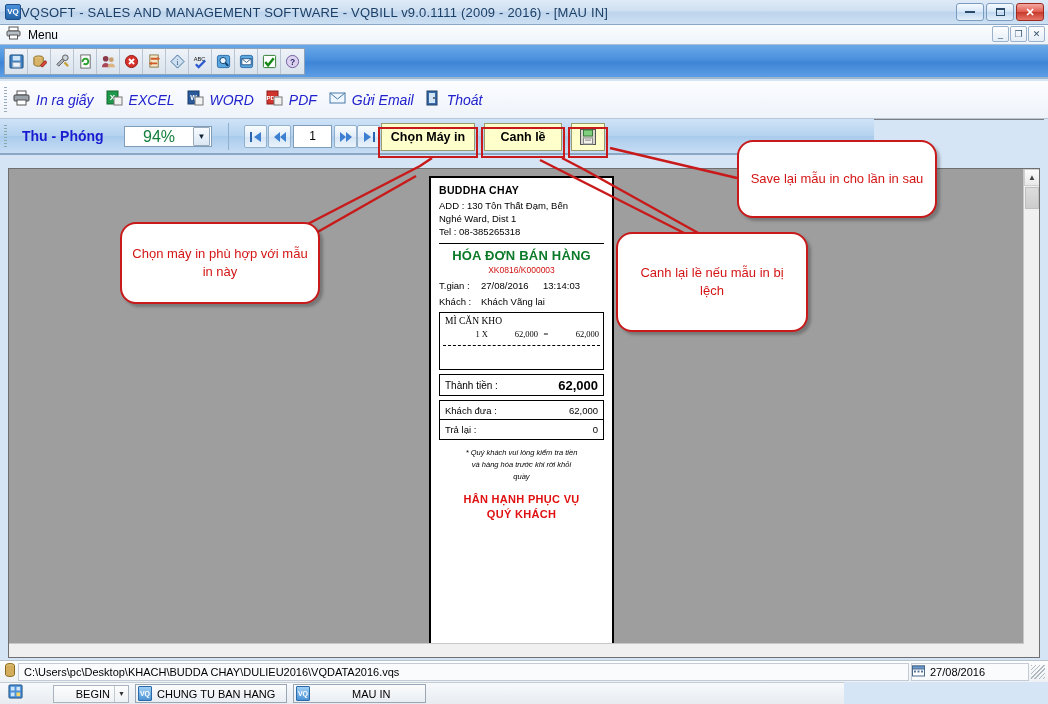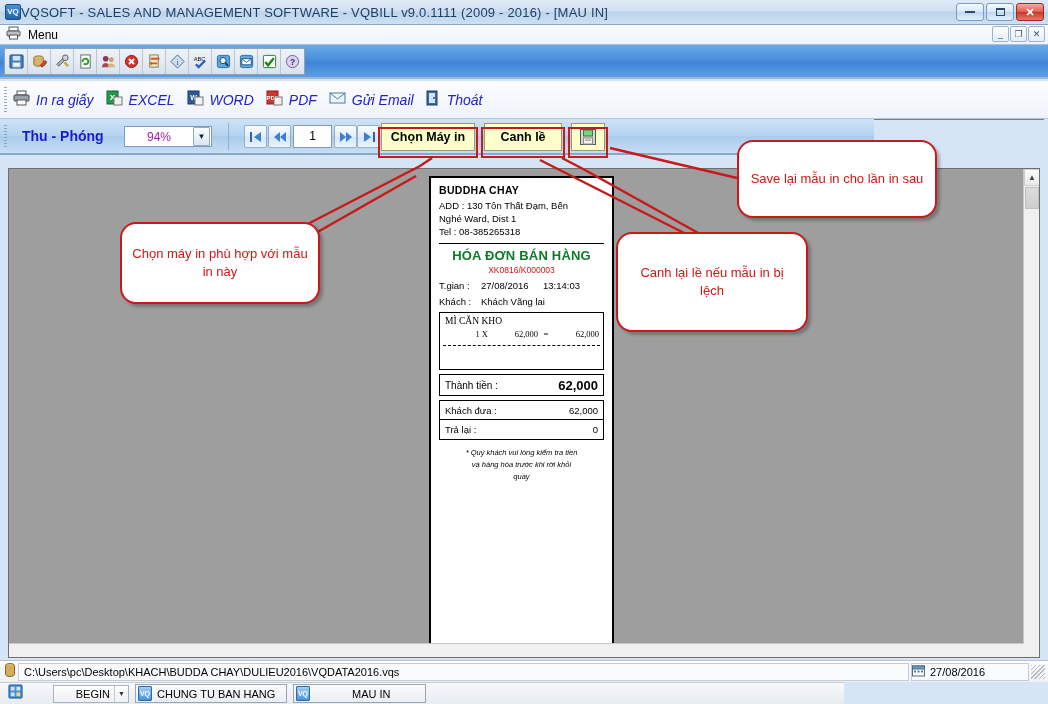--- a/index.html
+++ b/index.html
@@ -127,21 +127,21 @@
   .navbar .grip2{position:absolute;left:4px;top:6px;width:3px;height:24px;
      background:repeating-linear-gradient(to bottom,#8aa 0,#8aa 1px,transparent 1px,transparent 3px);}
   .zoom-label{
     position:absolute;left:22px;top:9px;font-size:14px;font-weight:bold;color:#1a1ad0;
     white-space:nowrap;
   }
   .zoom-select{
     position:absolute;left:124px;top:7px;width:88px;height:21px;
     border:1px solid #7f9db9;background:#fff;display:flex;align-items:center;
   }
-  .zoom-select .val{flex:1;text-align:center;font-size:12px;color:#a21caf;}
+  .zoom-select .val{flex:1;text-align:center;font-size:16px;color:#15803d;}
   .zoom-select .arrow{
     width:17px;height:19px;margin-right:1px;
     background:linear-gradient(to bottom,#f7fbff,#dbe7f4);
     border:1px solid #9ab;border-radius:1px;
     display:flex;align-items:center;justify-content:center;font-size:8px;color:#123;
   }
   .divline{position:absolute;left:228px;top:4px;width:1px;height:27px;background:#8fb0cf;}
   .nav-btn{
     position:absolute;top:6px;width:23px;height:23px;
     border:1px solid #93b0cb;border-radius:2px;
@@ -620,20 +620,24 @@
         <span class="v">0</span>
       </div>
     </div>
 
     <div class="note">
       <div>* Quý khách vui lòng kiểm tra tiền</div>
       <div>và hàng hóa trước khi rời khỏi</div>
       <div>quầy</div>
     </div>
 
+    <div class="thanks">
+      <div>HÂN HẠNH PHỤC VỤ</div>
+      <div>QUÝ KHÁCH</div>
+    </div>
   </div>
 
   <div class="vscroll">
     <div class="up">▲</div>
     <div class="thumb"></div>
   </div>
   <div class="hscroll"></div>
 </div>
 
 <svg style="position:absolute;left:0;top:0;width:1048px;height:704px;pointer-events:none;">

